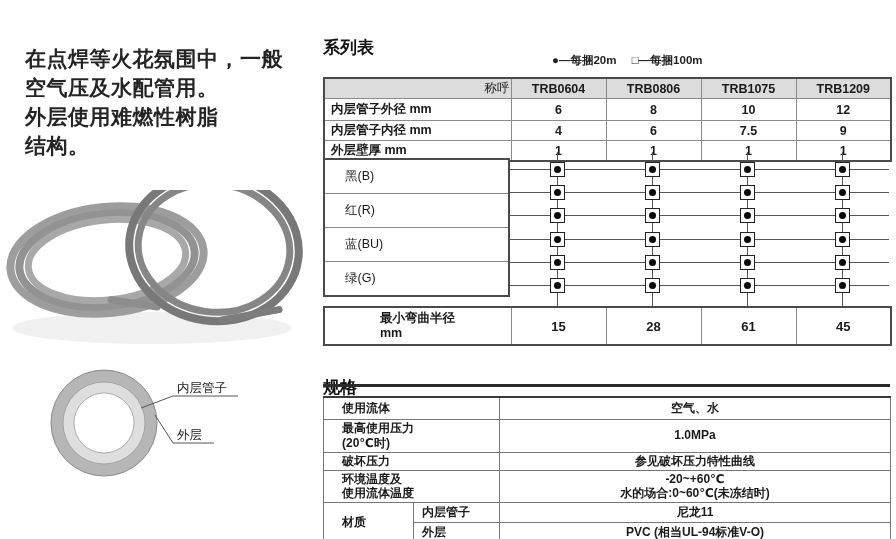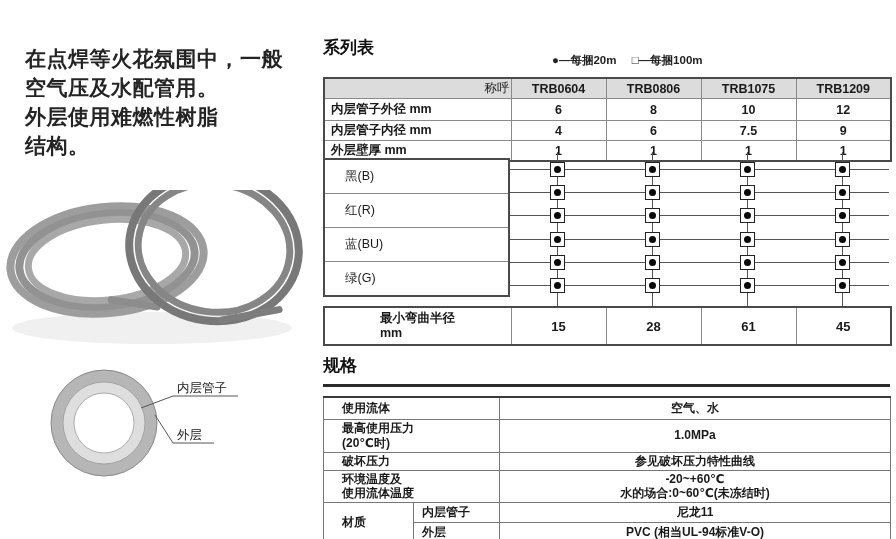--- a/index.html
+++ b/index.html
@@ -6,21 +6,21 @@
   #page{position:relative;width:896px;height:539px;background:#fff;overflow:hidden;
         font-family:"Liberation Sans","DejaVu Sans",sans-serif;color:#1a1a1a;}
 
   
   .intro{position:absolute;left:25px;top:44px;width:302px;font-size:21px;
          font-weight:bold;line-height:29px;color:#242424;letter-spacing:0.5px;}
 
   
   .sec-title{position:absolute;font-size:17px;font-weight:bold;color:#111;}
   #series-title{left:323px;top:36px;}
-  #spec-title{left:323px;top:354px;}
+  #spec-title{left:323px;top:376px;}
   #spec-rule{position:absolute;left:323px;top:384px;width:567px;height:3px;background:#2b2b2b;}
 
   
   #legend{position:absolute;left:540px;top:53px;width:348px;text-align:left;
           font-size:11.5px;color:#222;font-weight:bold;}
   #legend span{margin-left:12px;}
 
   
   table{border-collapse:collapse;table-layout:fixed;}
   td,th{box-sizing:border-box;overflow:hidden;white-space:nowrap;font-weight:bold;}

